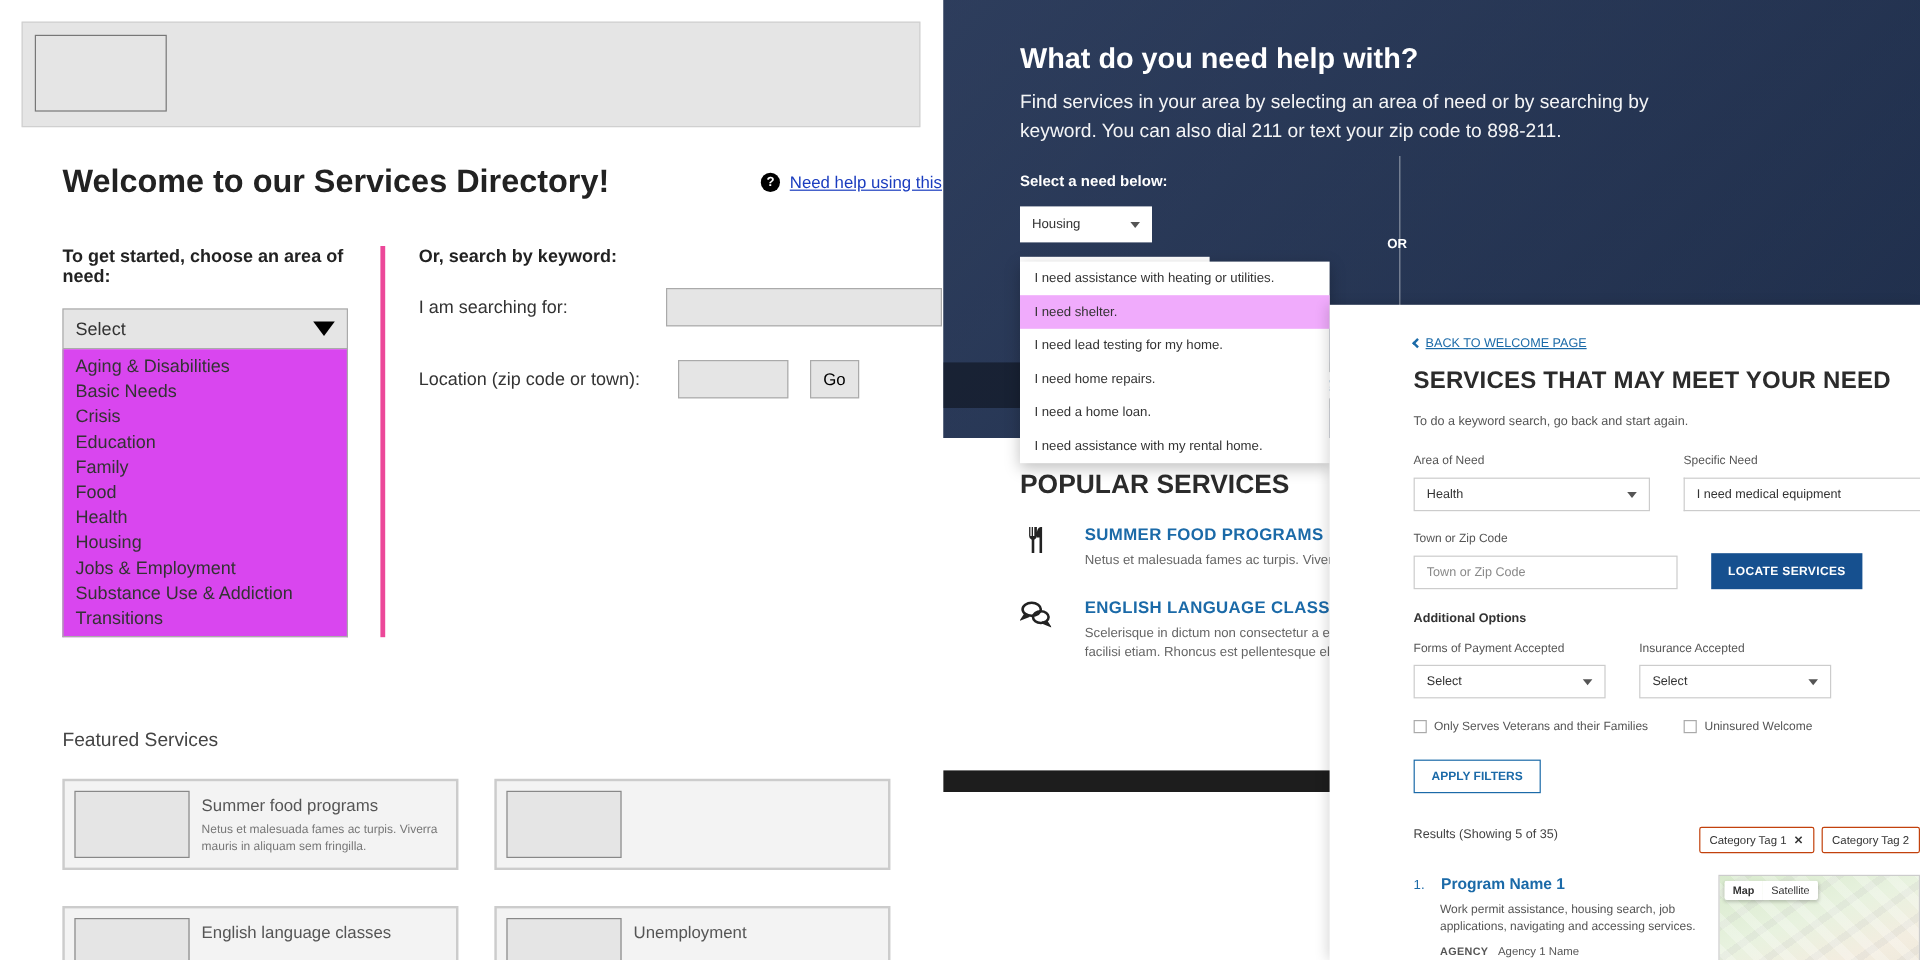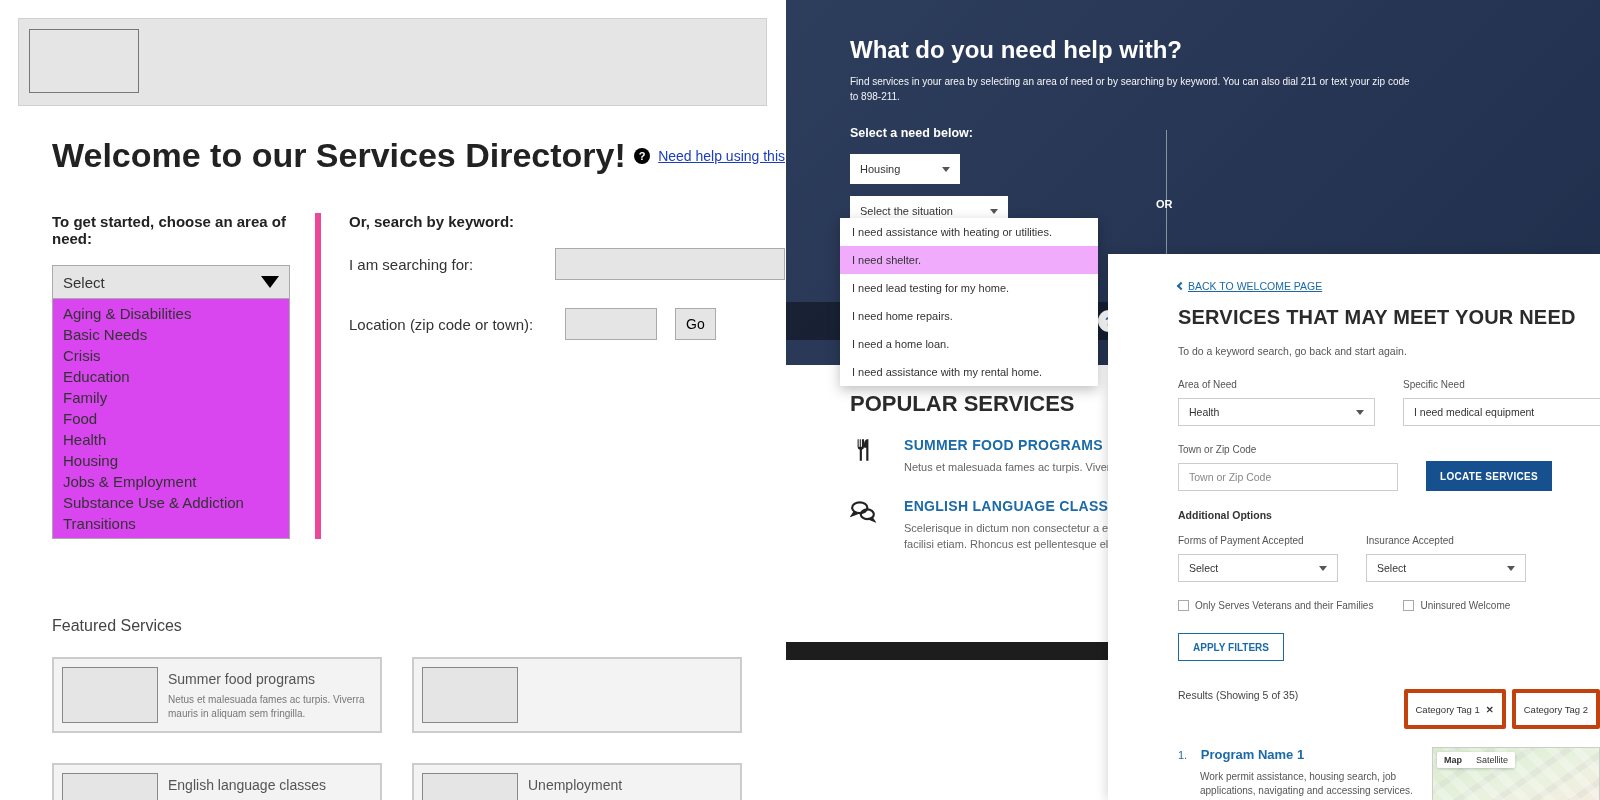--- a/index.html
+++ b/index.html
@@ -2,27 +2,27 @@
 <html><head>
 <meta charset="utf-8">
 <style>
 * { box-sizing: border-box; margin: 0; padding: 0; }
 body { font-family: Arial, Helvetica, sans-serif; font-size: 13px; color: #333; width: 1600px; height: 800px; overflow: hidden; position: relative; background: #fff; }
 .s1 { position: absolute; left: 0; top: 0; width: 785px; }
 .s1-header { background: #e5e5e5; margin: 18px 18px 0 18px; height: 88px; border: 1px solid #d0d0d0; position: relative; }
 .s1-logo { position: absolute; left: 10px; top: 10px; width: 110px; height: 64px; border: 1px solid #777; }
 .s1-content { padding: 30px 0 0 52px; }
 .s1-titlebar { display: flex; align-items: center; justify-content: space-between; padding-right: 0; }
-.s1-title { font-size: 34px; font-weight: 700; color: #222; }
+.s1-title { font-size: 27px; font-weight: 700; color: #222; }
 .s1-help { display: flex; align-items: center; gap: 8px; color: #1a3cbf; font-size: 14px; }
 .s1-help a { color: #1a3cbf; text-decoration: underline; }
 .s1-help .qicon { width: 16px; height: 16px; border-radius: 50%; background: #000; color: #fff; display: flex; align-items: center; justify-content: center; font-size: 11px; font-weight: 700; }
 .s1-cols { display: flex; margin-top: 38px; gap: 0; }
 .s1-col-left { width: 358px; }
-.s1-col-right { border-left: 6px solid #ec4899; padding-left: 28px; flex: 1; }
+.s1-col-right { border-left: 4px solid #ec4899; padding-left: 28px; flex: 1; }
 .s1-label { font-size: 15px; font-weight: 700; color: #222; margin-bottom: 18px; }
 .s1-select-wrap { position: relative; width: 238px; }
 .s1-select { background: #e5e5e5; border: 1px solid #aaa; height: 34px; display: flex; align-items: center; padding: 0 10px; font-size: 15px; justify-content: space-between; cursor: pointer; }
 .s1-caret { width: 0; height: 0; border-left: 9px solid transparent; border-right: 9px solid transparent; border-top: 12px solid #000; }
 .s1-options { background: #d946ef; border: 1px solid #aaa; border-top: none; padding: 4px 0; }
 .s1-opt { padding: 2px 10px; font-size: 15px; cursor: pointer; }
 .s1-row { display: flex; align-items: center; margin-bottom: 28px; gap: 18px; }
 .s1-rlabel { font-size: 15px; width: 188px; }
 .s1-input { height: 32px; border: 1px solid #aaa; background: #e5e5e5; padding: 0 6px; }
 .s1-go { height: 32px; border: 1px solid #aaa; background: #e5e5e5; padding: 0 10px; cursor: pointer; font-size: 14px; }
@@ -30,28 +30,28 @@
 .s1-fttitle { font-size: 16px; color: #444; margin-bottom: 22px; }
 .s1-cards { display: flex; gap: 30px; flex-wrap: wrap; width: 730px; }
 .s1-card { width: 330px; border: 2px solid #ccc; background: #f3f3f3; padding: 8px; display: flex; gap: 10px; }
 .s1-thumb { width: 96px; height: 56px; border: 1px solid #888; background: #e5e5e5; flex-shrink: 0; }
 .s1-ctitle { font-size: 14px; color: #555; margin: 4px 0 6px 0; }
 .s1-cdesc { font-size: 10px; color: #777; line-height: 1.35; }
 
 .s2 { position: absolute; left: 786px; top: 0; width: 814px; height: 660px; overflow: hidden; }
 .s2-hero { background: linear-gradient(rgba(22,35,68,.55), rgba(22,35,68,.55)), linear-gradient(135deg,#4a5d7a,#2b3d55); height: 365px; padding: 36px 64px 0 64px; color: #fff; position: relative; }
 .s2-htitle { font-size: 24px; font-weight: 700; margin-bottom: 10px; }
-.s2-hsub { font-size: 10px; line-height: 1.5; max-width: 560px; opacity: .95; }
+.s2-hsub { font-size: 16px; line-height: 1.5; max-width: 560px; opacity: .95; }
 .s2-searchrow { display: flex; margin-top: 22px; gap: 0; position: relative; }
 .s2-left { width: 280px; }
 .s2-right { margin-left: 120px; }
 .s2-slabel { font-size: 12.5px; font-weight: 700; margin-bottom: 14px; }
 .s2-sel { background: #fff; color: #333; height: 30px; width: 110px; display: flex; align-items: center; justify-content: space-between; padding: 0 10px; font-size: 11px; cursor: pointer; margin-bottom: 12px; }
 .s2-sel2 { background: #fff; color: #333; height: 30px; width: 158px; display: flex; align-items: center; justify-content: space-between; padding: 0 10px; font-size: 11px; cursor: pointer; }
-.s2-dd { position: absolute; left: 54px; top: 218px; width: 258px; background: #fff; color: #333; box-shadow: 0 4px 12px rgba(0,0,0,.25); }
+.s2-dd { position: absolute; left: 64px; top: 218px; width: 258px; background: #fff; color: #333; box-shadow: 0 4px 12px rgba(0,0,0,.25); }
 .s2-ddi { padding: 8px 12px; font-size: 11px; cursor: pointer; }
 .s2-ddi.active { background: #f0abfc; }
 .s2-midline { position: absolute; left: 380px; top: 130px; width: 1px; height: 150px; background: rgba(255,255,255,.45); }
 .s2-or { position: absolute; left: 370px; top: 198px; font-size: 11px; font-weight: 700; }
 .s2-rinput { background: rgba(255,255,255,.22); height: 30px; width: 186px; padding: 0 10px; font-size: 11px; display: flex; align-items: center; margin-bottom: 12px; color: #fff; cursor: text; }
 .s2-rinput .ph1 { color: #fff; } .s2-rinput .ph2 { color: rgba(255,255,255,.55); }
 .s2-rbtn { background: #1f6aa8; height: 30px; display: inline-flex; align-items: center; padding: 0 14px; font-size: 10px; font-weight: 700; letter-spacing: .5px; cursor: pointer; }
 .s2-strip { position: absolute; left: 0; right: 0; top: 302px; background: rgba(0,0,0,.4); height: 38px; display: flex; align-items: center; padding-left: 228px; font-size: 11.5px; }
 .s2-helpicon { position: absolute; left: 312px; top: 310px; width: 22px; height: 22px; border-radius: 50%; background: #fff; color: #1f6aa8; display: flex; align-items: center; justify-content: center; font-weight: 700; font-size: 13px; }
 .s2-body { background: #fff; padding: 26px 64px; }
@@ -75,21 +75,21 @@
 .s3-finput { cursor: text; color: #888; }
 .s3-btn-blue { background: #16508f; color: #fff; height: 30px; display: inline-flex; align-items: center; padding: 0 14px; font-size: 10px; font-weight: 700; letter-spacing: .3px; cursor: pointer; }
 .s3-addopt { font-size: 10.5px; font-weight: 700; margin: 10px 0 14px 0; }
 .s3-chkrow { display: flex; gap: 30px; margin-top: 6px; }
 .s3-chk { display: flex; align-items: center; gap: 6px; font-size: 10px; color: #555; }
 .s3-chkbox { width: 11px; height: 11px; border: 1px solid #aaa; }
 .s3-apply { border: 1px solid #1b6aa8; color: #1b6aa8; background: #fff; height: 28px; display: inline-flex; align-items: center; padding: 0 14px; font-size: 10px; font-weight: 700; margin-top: 22px; cursor: pointer; }
 .s3-results { margin-top: 28px; display: flex; gap: 18px; }
 .s3-rlabel { font-size: 10.5px; color: #444; flex: 1; }
 .s3-tags { display: flex; gap: 6px; }
-.s3-tag { border: 4px solid #c2410c; height: 40px; display: flex; align-items: center; padding: 0 8px; font-size: 9.5px; gap: 6px; border-radius: 2px; }
+.s3-tag { border: 1px solid #c2410c; height: 22px; display: flex; align-items: center; padding: 0 8px; font-size: 9.5px; gap: 6px; border-radius: 2px; }
 .s3-tag .x { font-weight: 700; cursor: pointer; }
 .s3-list { margin-top: 18px; display: flex; gap: 18px; }
 .s3-li { flex: 1; }
 .s3-num { color: #1b6aa8; font-size: 11px; }
 .s3-pname { color: #1b6aa8; font-size: 13px; font-weight: 600; cursor: pointer; display: inline-block; margin-left: 10px; }
 .s3-pdesc { font-size: 10px; color: #555; margin: 8px 0 8px 22px; line-height: 1.4; }
 .s3-meta { font-size: 9.5px; color: #555; margin-left: 22px; margin-top: 4px; }
 .s3-meta b { font-size: 9px; letter-spacing: .3px; margin-right: 8px; }
 .s3-map { width: 168px; height: 120px; border: 1px solid #ccc; position: relative; background: linear-gradient(160deg,#d8eacd 0%,#e8f2df 35%,#f3ede0 60%,#e9e3d4 100%); flex-shrink: 0; overflow: hidden; }
 .s3-map::before { content:""; position:absolute; inset:0; background: repeating-linear-gradient(45deg,rgba(255,255,255,.25) 0 8px,transparent 8px 18px), repeating-linear-gradient(-35deg,rgba(200,200,200,.22) 0 6px,transparent 6px 22px); }

